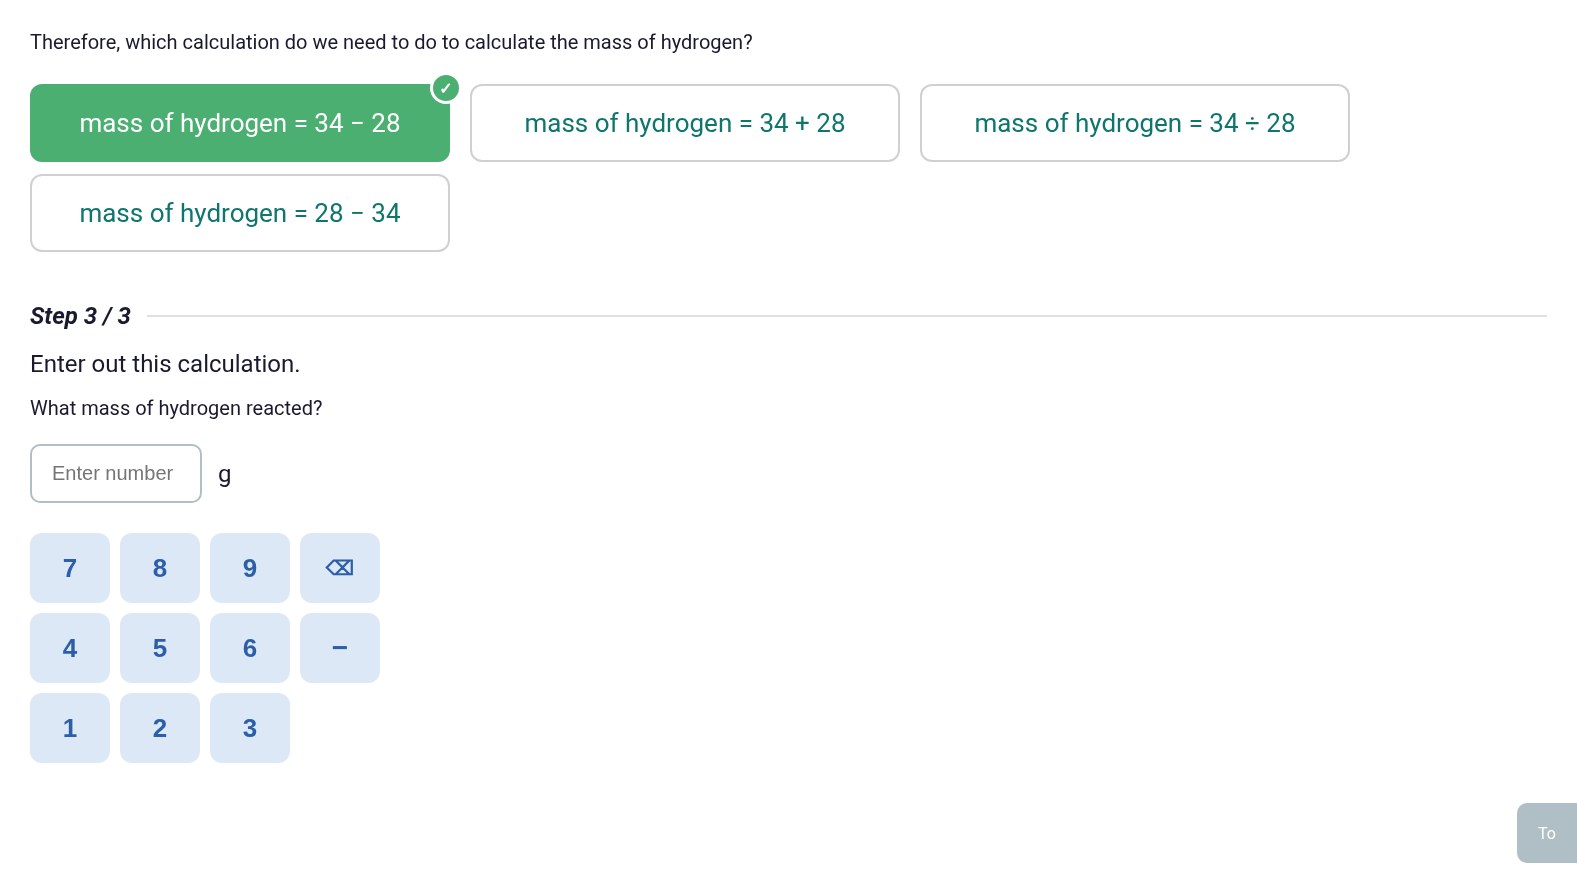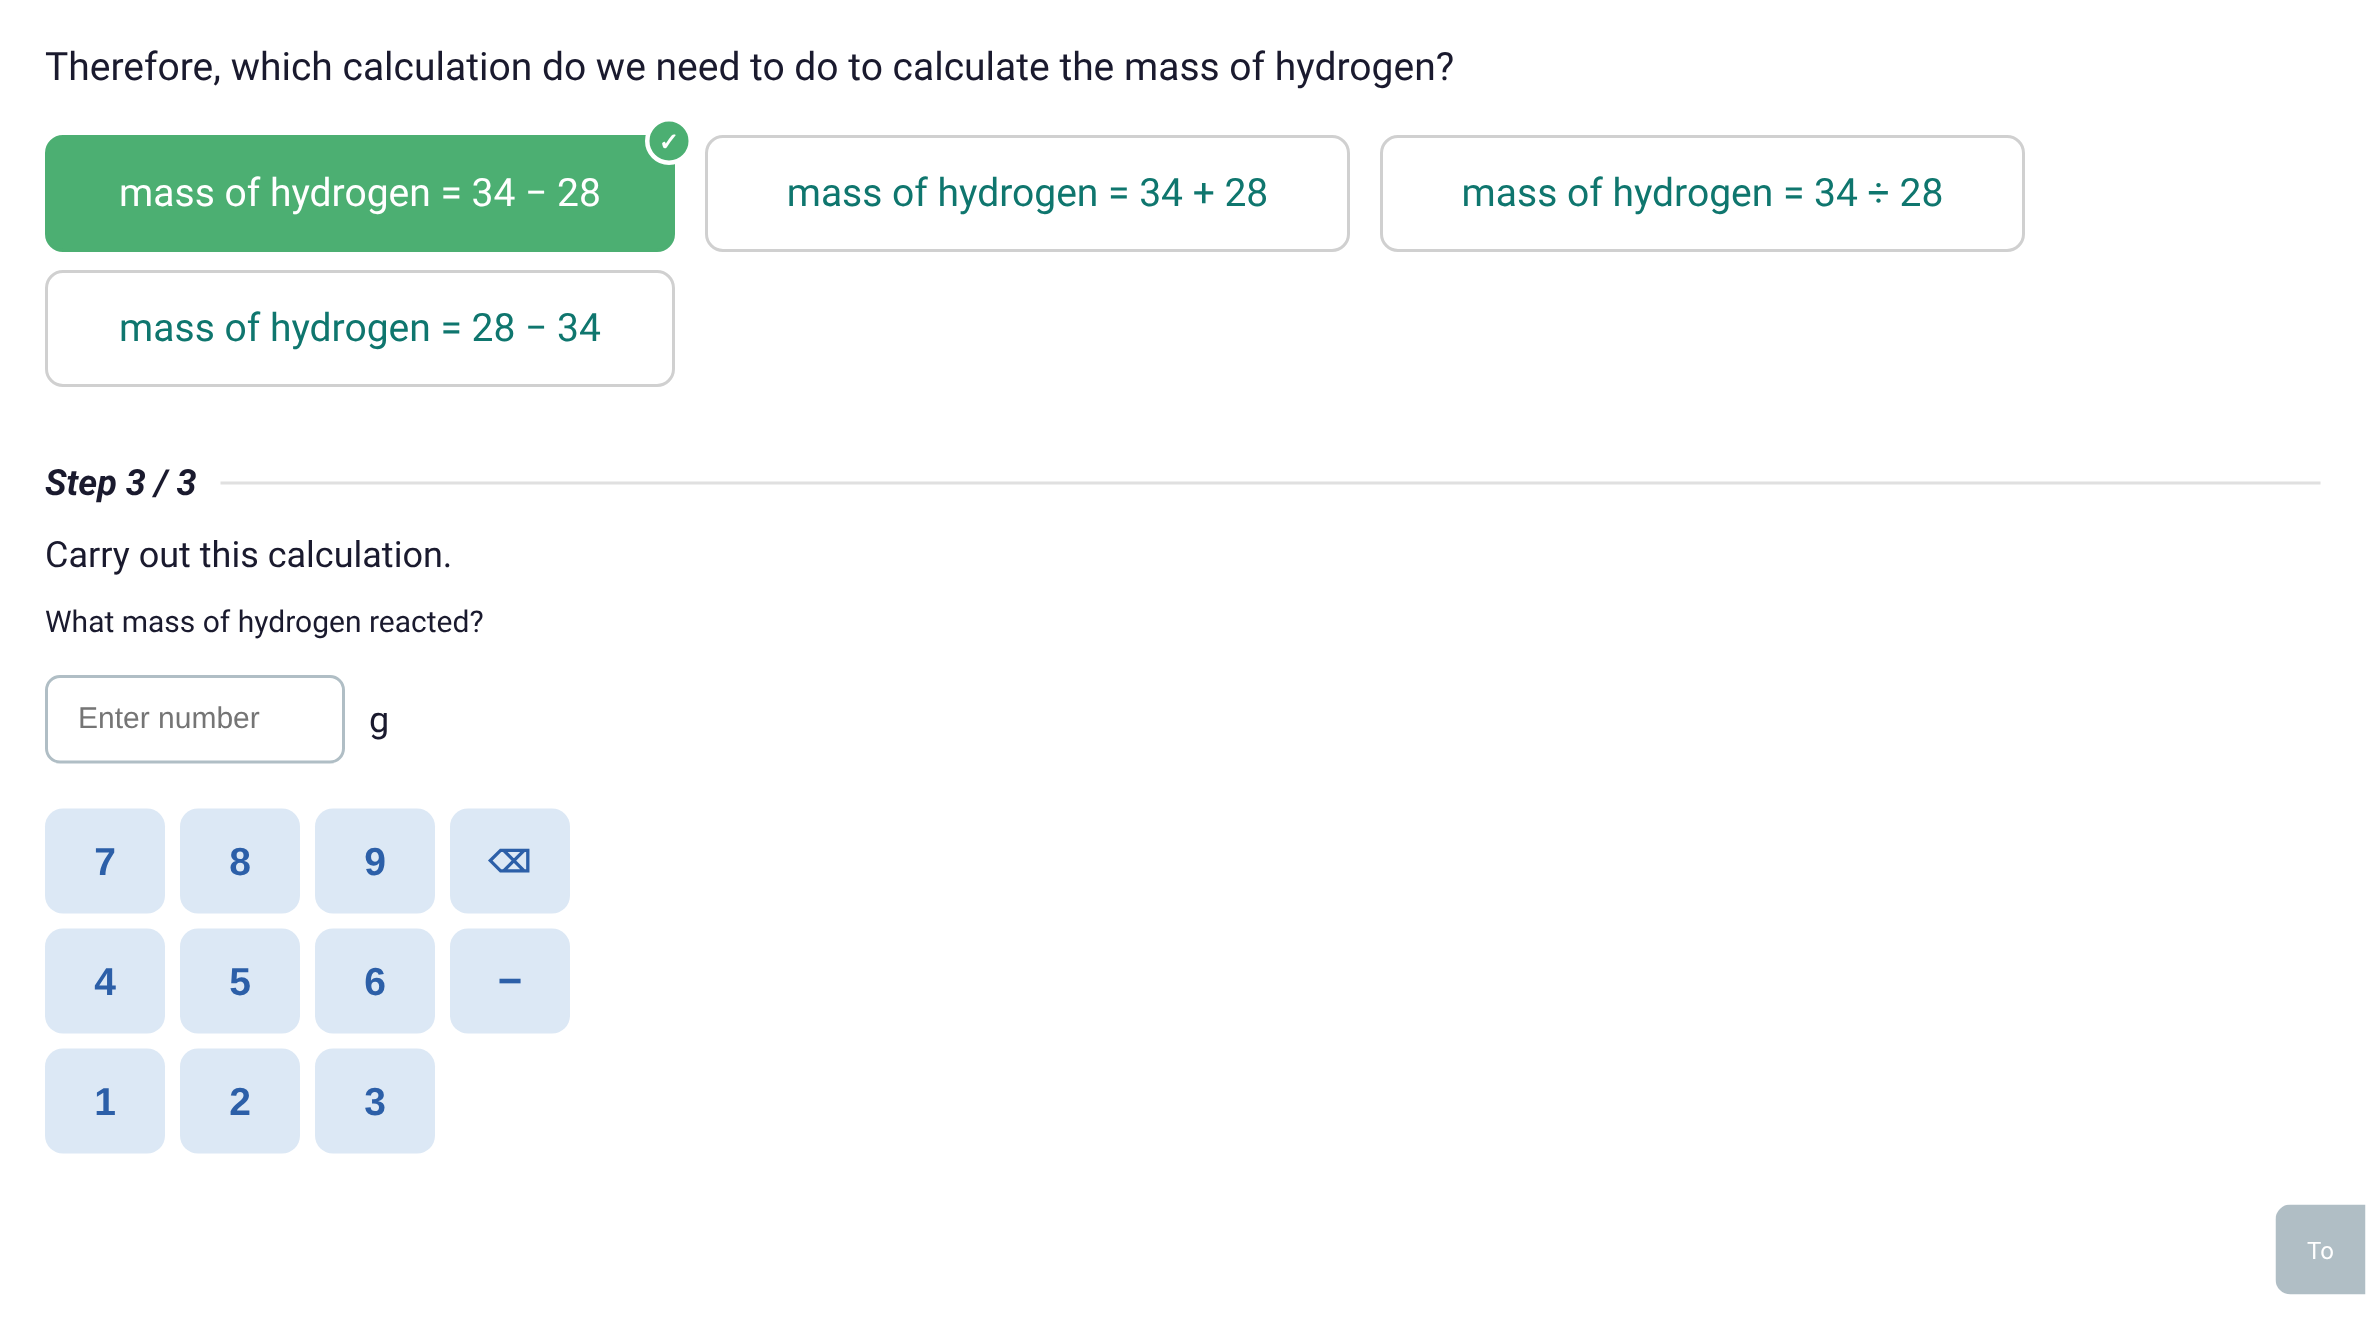--- a/index.html
+++ b/index.html
@@ -13,21 +13,21 @@
       background: #ffffff;
       color: #1a1a2e;
       font-size: 22px;
       padding: 30px 30px 30px 30px;
       width: 1577px;
       min-height: 893px;
       overflow-x: hidden;
     }
 
     .question-text {
-      font-size: 26px;
+      font-size: 20px;
       color: #1a1a2e;
       margin-bottom: 30px;
       font-weight: 400;
     }
 
     .options-grid {
       display: flex;
       flex-direction: column;
       gap: 12px;
       margin-bottom: 50px;
@@ -128,21 +128,21 @@
       gap: 16px;
       margin-bottom: 30px;
     }
 
     .number-input {
       border: 2px solid #b0bec5;
       border-radius: 10px;
       padding: 16px 20px;
       font-size: 20px;
       color: #9e9e9e;
-      width: 200px;
+      width: 172px;
       outline: none;
       background: #ffffff;
     }
 
     .unit-label {
       font-size: 24px;
       color: #1a1a2e;
     }
 
     .keypad {
@@ -224,21 +224,21 @@
       <span>mass of hydrogen = 28 − 34</span>
     </div>
   </div>
 </div>
 
 <div class="divider-row">
   <span class="step-label">Step 3 / 3</span>
   <div class="divider-line"></div>
 </div>
 
-<p class="step-instruction">Carry out this calculation.</p>
+<p class="step-instruction">Enter out this calculation.</p>
 
 <p class="step-question">What mass of hydrogen reacted?</p>
 
 <div class="input-row">
   <input class="number-input" type="text" placeholder="Enter number" style="">
   <span class="unit-label">g</span>
 </div>
 
 <div class="keypad">
   <button class="key-btn">7</button>

